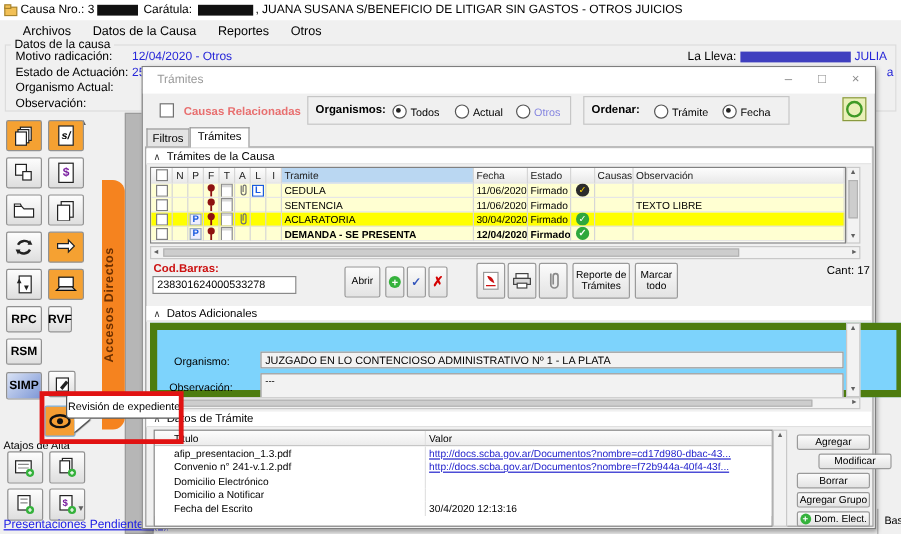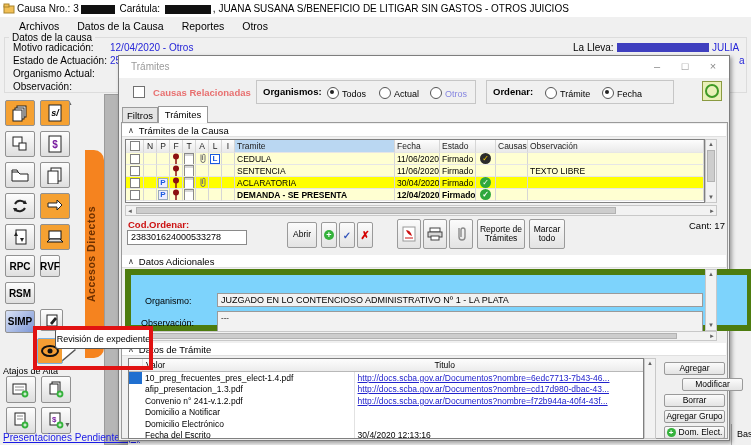--- a/index.html
+++ b/index.html
@@ -283,21 +283,21 @@
     <div class="abs" style="left:14px;top:30px">
       <span class="cbx"></span>
       <span style="color:#e87070;font-weight:bold;font-size:9.5px;margin-left:5px">Causas Relacionadas</span>
     </div>
     <div class="abs grpbx" style="left:137px;top:24px;width:220px;height:24px">
       <span class="abs" style="left:6px;top:5px;font-weight:bold;font-size:9.5px">Organismos:</span>
       <span class="abs" style="left:70px;top:6px"><span class="radio sel"></span> <span style="font-size:9px">Todos</span></span>
       <span class="abs" style="left:122px;top:6px"><span class="radio"></span> <span style="font-size:9px">Actual</span></span>
       <span class="abs" style="left:173px;top:6px"><span class="radio"></span> <span style="font-size:9px;color:#8585e0">Otros</span></span>
     </div>
-    <div class="abs grpbx" style="left:367px;top:24px;width:188px;height:24px">
+    <div class="abs grpbx" style="left:367px;top:24px;width:172px;height:24px">
       <span class="abs" style="left:6px;top:5px;font-weight:bold;font-size:9.5px">Ordenar:</span>
       <span class="abs" style="left:58px;top:6px"><span class="radio"></span> <span style="font-size:9px">Trámite</span></span>
       <span class="abs" style="left:115px;top:6px"><span class="radio sel"></span> <span style="font-size:9px">Fecha</span></span>
     </div>
     <div class="abs refresh" style="left:583px;top:25px;width:20px;height:20px">
       <span class="ring"></span>
     </div>
 
     <div class="tab abs" style="left:3px;top:51px;width:36px"><span>Filtros</span></div>
     <div class="tab active abs" style="left:39px;top:50px;width:50px"><span>Trámites</span></div>
@@ -459,21 +459,21 @@
       <div class="sbthumb" style="height:30px;margin:1px"></div>
       <div class="sbarrow abs" style="bottom:0;width:100%">▼</div>
     </div>
 
     <div class="abs sb" style="left:6px;top:149px;width:592px;height:11px">
       <span class="sbarrow abs" style="left:1px;top:1px">◄</span>
       <div class="sbthumb abs" style="left:10px;top:1px;width:480px;height:7px"></div>
       <span class="sbarrow abs" style="right:1px;top:1px">►</span>
     </div>
 
-    <span class="abs redlbl" style="left:9px;top:163px">Cod.Ordenar:</span>
+    <span class="abs redlbl" style="left:9px;top:163px">Cod.Barras:</span>
     <div class="abs input" style="left:8px;top:174px;width:120px;height:15px">238301624000533278</div>
     <div class="abs btn" style="left:168px;top:166px;width:30px;height:26px">
         <span>Abrir</span>
       </div>
     <div class="abs btn" style="left:202px;top:166px;width:16px;height:26px">
         <span class="greenplus">+</span>
       </div>
     <div class="abs btn" style="left:220px;top:166px;width:16px;height:26px">
         <span class="bluecheck">✓</span>
       </div>
@@ -527,46 +527,41 @@
     </div>
 
     <div class="abs sechdr" style="left:3px;top:287px;width:604px;height:13px">
       <span class="chev">∧</span>
       <span>Datos de Trámite</span>
     </div>
 
     <div class="abs grid" style="left:9px;top:302px;width:516px;height:81px">
       <div class="g2row" style="height:12px;background:linear-gradient(#fdfdfd,#ececec);border-bottom:1px solid #b8b8b8">
         <div class="g2cell" style="width:13px"></div>
+        <div class="g2cell g2t">Titulo</div>
         <div class="g2cell g2v">Valor</div>
-        <div class="g2cell g2t">Titulo</div>
-      </div>
-      <div class="g2row">
-        <div class="g2sel"></div>
-        <div class="g2cell g2t">10_preg_frecuentes_pres_elect-1.4.pdf</div>
-        <div class="g2cell g2v link">http://docs.scba.gov.ar/Documentos?nombre=6edc7713-7b43-46...</div>
       </div>
       <div class="g2row">
         <div class="g2nosel"></div>
         <div class="g2cell g2t">afip_presentacion_1.3.pdf</div>
         <div class="g2cell g2v link">http://docs.scba.gov.ar/Documentos?nombre=cd17d980-dbac-43...</div>
       </div>
       <div class="g2row">
         <div class="g2nosel"></div>
         <div class="g2cell g2t">Convenio n° 241-v.1.2.pdf</div>
         <div class="g2cell g2v link">http://docs.scba.gov.ar/Documentos?nombre=f72b944a-40f4-43f...</div>
       </div>
       <div class="g2row">
         <div class="g2nosel"></div>
-        <div class="g2cell g2t">Domicilio a Notificar</div>
+        <div class="g2cell g2t">Domicilio Electrónico</div>
         <div class="g2cell g2v"></div>
       </div>
       <div class="g2row">
         <div class="g2nosel"></div>
-        <div class="g2cell g2t">Domicilio Electrónico</div>
+        <div class="g2cell g2t">Domicilio a Notificar</div>
         <div class="g2cell g2v"></div>
       </div>
       <div class="g2row">
         <div class="g2nosel"></div>
         <div class="g2cell g2t">Fecha del Escrito</div>
         <div class="g2cell g2v">30/4/2020 12:13:16</div>
       </div>
     </div>
     <div class="abs sb" style="left:525px;top:302px;width:12px;height:81px">
       <div class="sbarrow">▲</div>

